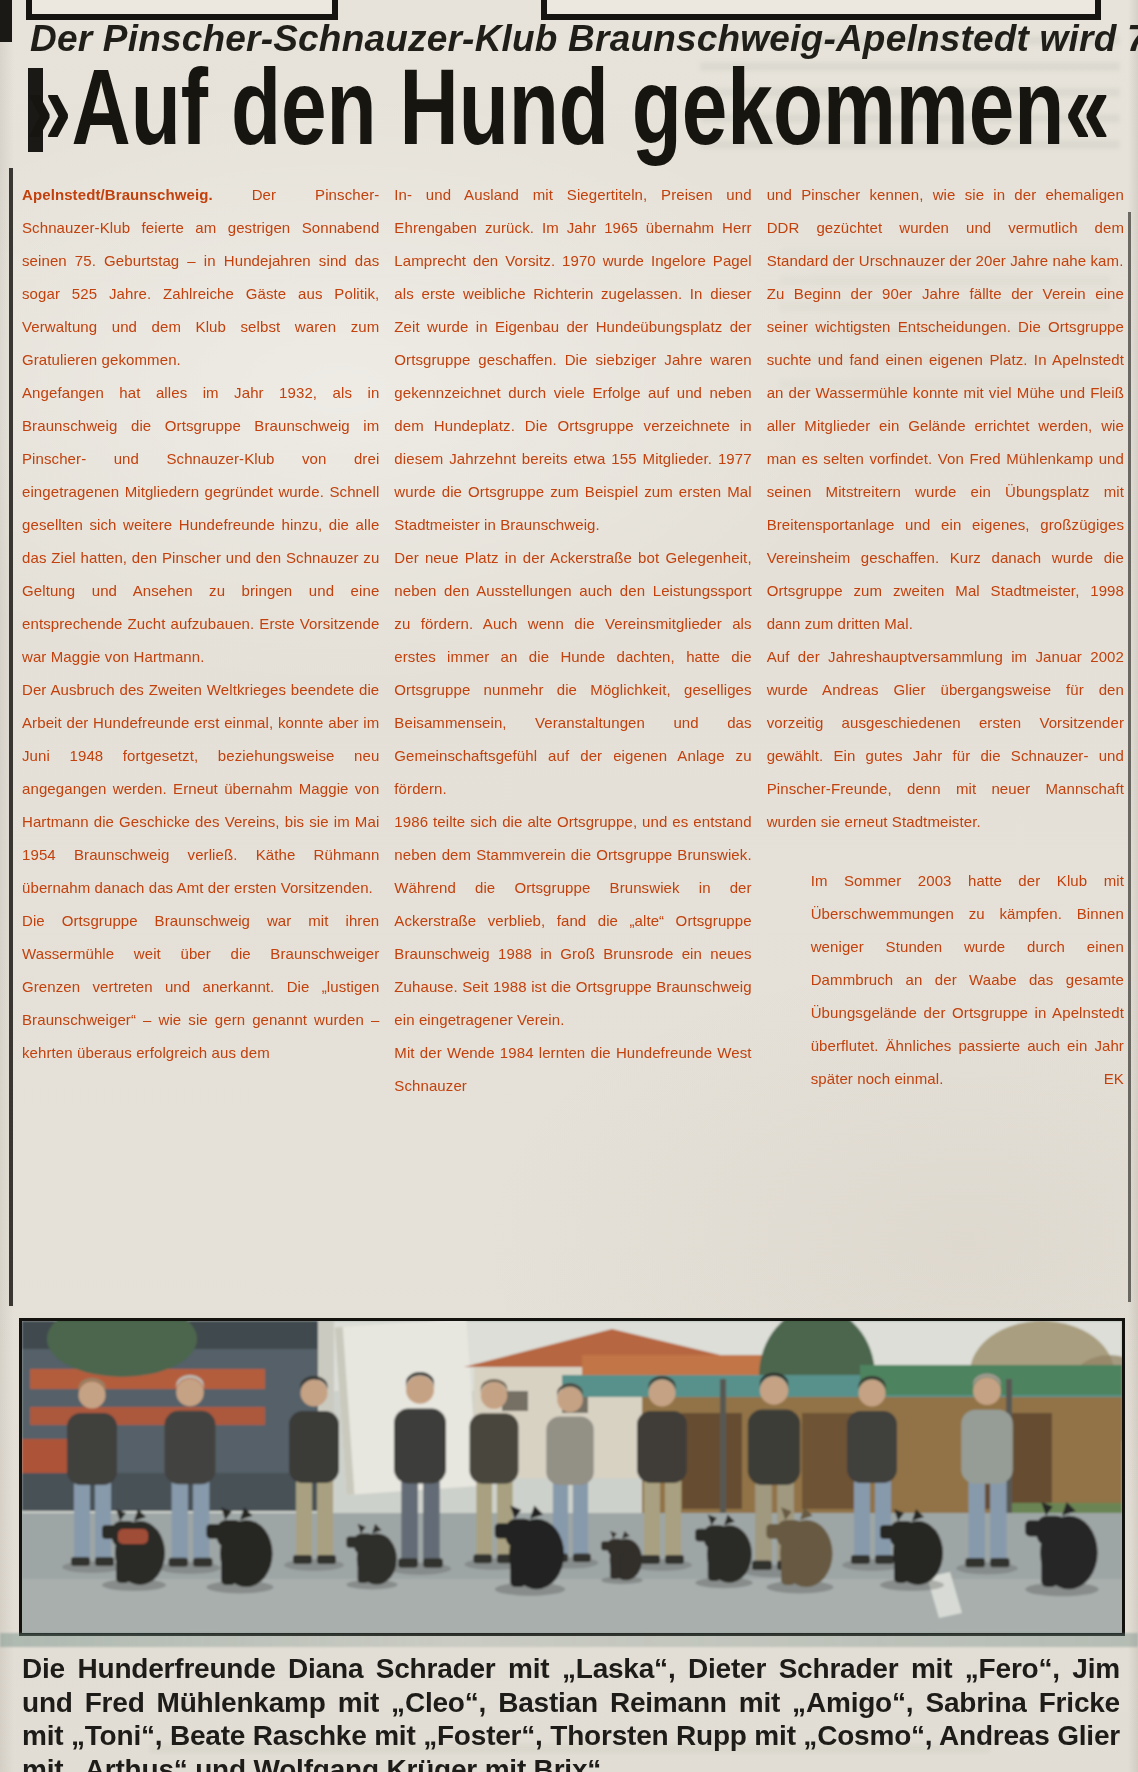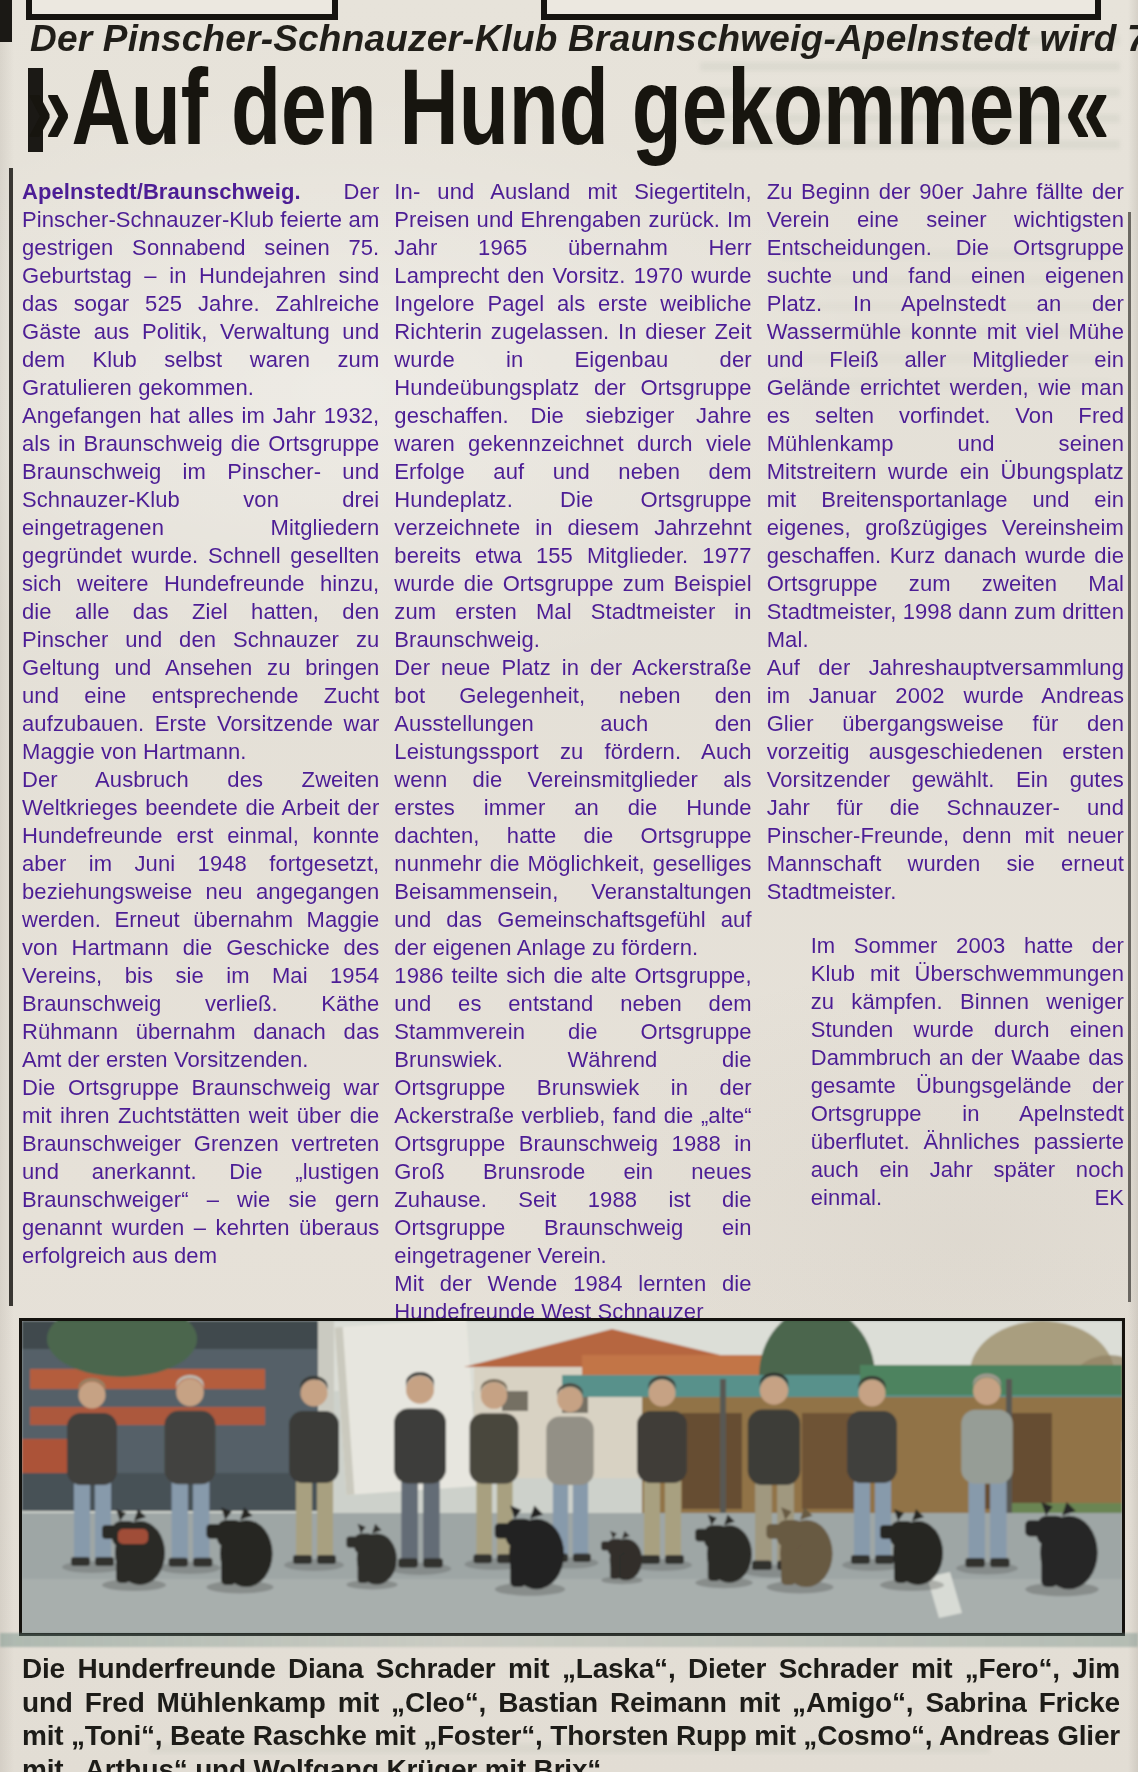--- a/index.html
+++ b/index.html
@@ -29,21 +29,21 @@
     position:absolute;left:30px;top:18px;width:1085px;
     font-size:37px;font-weight:bold;font-style:italic;letter-spacing:.2px;
     color:#201e19;white-space:nowrap;
   }
   .headline-svg{position:absolute;left:0;top:54px;display:block;}
   .headline-svg text{
     font-family:"Liberation Sans","DejaVu Sans",sans-serif;
     font-weight:bold;fill:#17150f;
   }
   .cols{position:absolute;left:22px;top:178px;width:1102px;display:flex;gap:15px;}
-  .col{flex:1;font-size:22px;line-height:28px;color:#4c1d95;}
+  .col{flex:1;font-size:15px;line-height:33px;color:#c2410c;}
   .col p{margin:0;text-align:justify;letter-spacing:.1px;}
   .col p.gap-before{margin-top:26px;margin-left:44px;}
   .lead{font-weight:bold;}
   .ek{float:right;padding-left:10px;}
   .photo-frame{
     position:absolute;left:19px;top:1318px;width:1100px;height:312px;
     border:3px solid #14120e;background:#aab2b0;
   }
   .photo-frame svg{display:block;}
   .teal-band{position:absolute;left:0;top:1633px;width:1138px;height:14px;
@@ -76,29 +76,30 @@
 <svg class="headline-svg" width="1138" height="116" viewBox="0 0 1138 116">
   <text x="26" y="90" font-size="108" textLength="1084" lengthAdjust="spacingAndGlyphs">»Auf den Hund gekommen«</text>
 </svg>
 
 <div class="cols">
   <div class="col">
     <p><span class="lead">Apelnstedt/Braunschweig.</span>
       <span>Der Pinscher-Schnauzer-Klub feierte am gestrigen Sonnabend seinen 75. Geburtstag – in Hundejahren sind das sogar 525 Jahre. Zahlreiche Gäste aus Politik, Verwaltung und dem Klub selbst waren zum Gratulieren gekommen.</span></p>
     <p>Angefangen hat alles im Jahr 1932, als in Braunschweig die Ortsgruppe Braunschweig im Pinscher- und Schnauzer-Klub von drei eingetragenen Mitgliedern gegründet wurde. Schnell gesellten sich weitere Hundefreunde hinzu, die alle das Ziel hatten, den Pinscher und den Schnauzer zu Geltung und Ansehen zu bringen und eine entsprechende Zucht aufzubauen. Erste Vorsitzende war Maggie von Hartmann.</p>
     <p>Der Ausbruch des Zweiten Weltkrieges beendete die Arbeit der Hundefreunde erst einmal, konnte aber im Juni 1948 fortgesetzt, beziehungsweise neu angegangen werden. Erneut übernahm Maggie von Hartmann die Geschicke des Vereins, bis sie im Mai 1954 Braunschweig verließ. Käthe Rühmann übernahm danach das Amt der ersten Vorsitzenden.</p>
-    <p>Die Ortsgruppe Braunschweig war mit ihren Zuchtstätten weit über die Braunschweiger Grenzen vertreten und anerkannt. Die „lustigen Braunschweiger“ – wie sie gern genannt wurden – kehrten überaus erfolgreich aus dem</p>
+    <p>Die Ortsgruppe Braunschweig war mit ihren Wassermühle weit über die Braunschweiger Grenzen vertreten und anerkannt. Die „lustigen Braunschweiger“ – wie sie gern genannt wurden – kehrten überaus erfolgreich aus dem</p>
   </div>
   <div class="col">
     <p>In- und Ausland mit Siegertiteln, Preisen und Ehrengaben zurück. Im Jahr 1965 übernahm Herr Lamprecht den Vorsitz. 1970 wurde Ingelore Pagel als erste weibliche Richterin zugelassen. In dieser Zeit wurde in Eigenbau der Hundeübungsplatz der Ortsgruppe geschaffen. Die siebziger Jahre waren gekennzeichnet durch viele Erfolge auf und neben dem Hundeplatz. Die Ortsgruppe verzeichnete in diesem Jahrzehnt bereits etwa 155 Mitglieder. 1977 wurde die Ortsgruppe zum Beispiel zum ersten Mal Stadtmeister in Braunschweig.</p>
     <p>Der neue Platz in der Ackerstraße bot Gelegenheit, neben den Ausstellungen auch den Leistungssport zu fördern. Auch wenn die Vereinsmitglieder als erstes immer an die Hunde dachten, hatte die Ortsgruppe nunmehr die Möglichkeit, geselliges Beisammensein, Veranstaltungen und das Gemeinschaftsgefühl auf der eigenen Anlage zu fördern.</p>
     <p>1986 teilte sich die alte Ortsgruppe, und es entstand neben dem Stammverein die Ortsgruppe Brunswiek. Während die Ortsgruppe Brunswiek in der Ackerstraße verblieb, fand die „alte“ Ortsgruppe Braunschweig 1988 in Groß Brunsrode ein neues Zuhause. Seit 1988 ist die Ortsgruppe Braunschweig ein eingetragener Verein.</p>
     <p>Mit der Wende 1984 lernten die Hundefreunde West Schnauzer</p>
   </div>
   <div class="col">
+    <p>und Pinscher kennen, wie sie in der ehemaligen DDR gezüchtet wurden und vermutlich dem Standard der Urschnauzer der 20er Jahre nahe kam.</p>
     <p>Zu Beginn der 90er Jahre fällte der Verein eine seiner wichtigsten Entscheidungen. Die Ortsgruppe suchte und fand einen eigenen Platz. In Apelnstedt an der Wassermühle konnte mit viel Mühe und Fleiß aller Mitglieder ein Gelände errichtet werden, wie man es selten vorfindet. Von Fred Mühlenkamp und seinen Mitstreitern wurde ein Übungsplatz mit Breitensportanlage und ein eigenes, großzügiges Vereinsheim geschaffen. Kurz danach wurde die Ortsgruppe zum zweiten Mal Stadtmeister, 1998 dann zum dritten Mal.</p>
     <p>Auf der Jahreshauptversammlung im Januar 2002 wurde Andreas Glier übergangsweise für den vorzeitig ausgeschiedenen ersten Vorsitzender gewählt. Ein gutes Jahr für die Schnauzer- und Pinscher-Freunde, denn mit neuer Mannschaft wurden sie erneut Stadtmeister.</p>
     <p class="gap-before"><span>Im Sommer 2003 hatte der Klub mit Überschwemmungen zu kämpfen. Binnen weniger Stunden wurde durch einen Dammbruch an der Waabe das gesamte Übungsgelände der Ortsgruppe in Apelnstedt überflutet. Ähnliches passierte auch ein Jahr später noch einmal.</span><span class="ek">EK</span></p>
   </div>
 </div>
 
 <div class="photo-frame">
 <svg width="1100" height="312" viewBox="0 0 1100 312">
   <defs>
     <filter id="soft">

